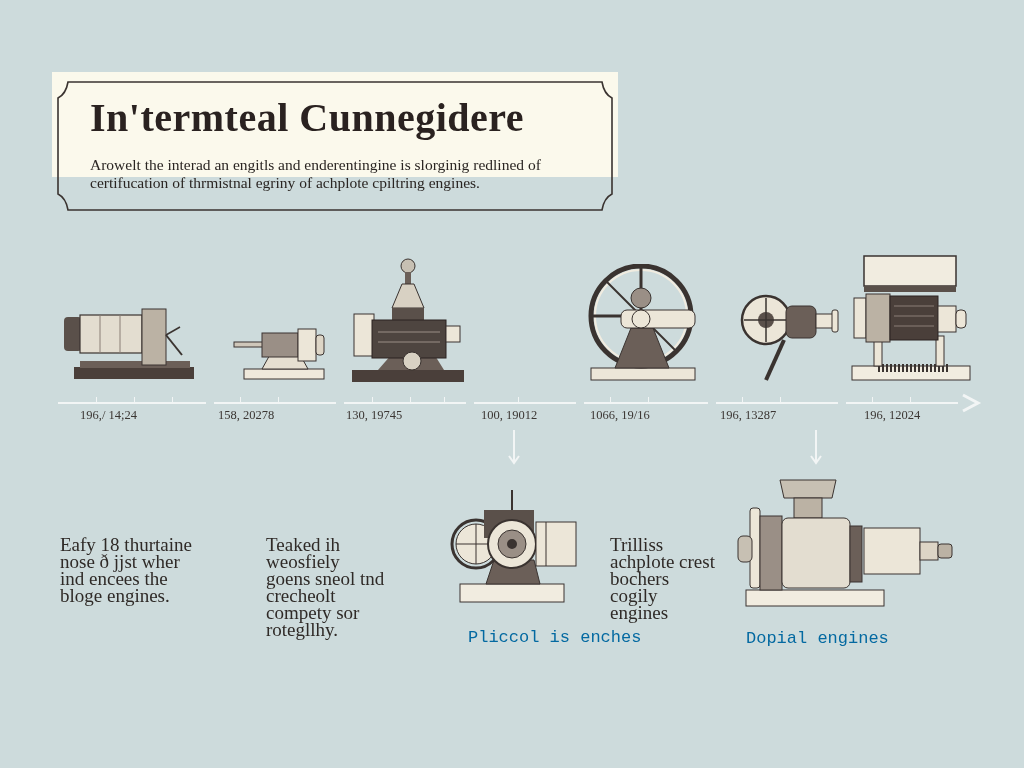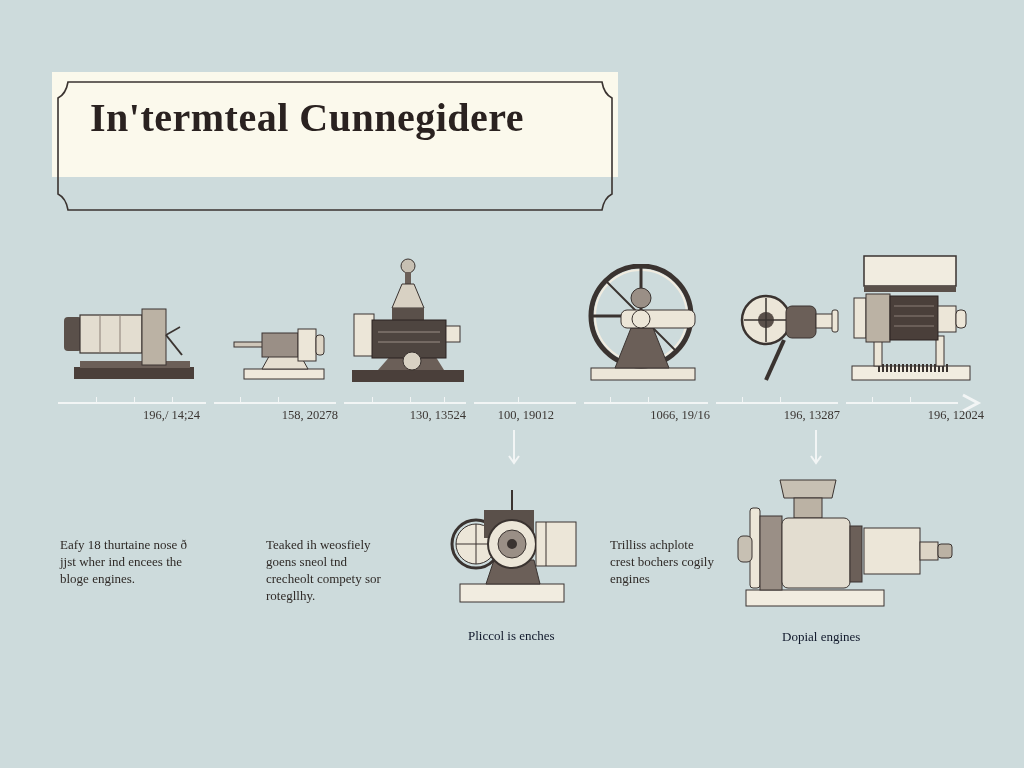--- a/index.html
+++ b/index.html
@@ -6,33 +6,34 @@
   body{width:1024px;height:768px;background:#cddbdc;position:relative;overflow:hidden;font-family:"DejaVu Serif",serif;color:#2a2522;}
   .title-card{position:absolute;left:52px;top:48px;width:566px;height:105px;background:#fbf9ec;margin-top:24px;}
   .title-card svg.frame{position:absolute;left:0;top:0;}
   .title{position:absolute;left:38px;top:22px;font-family:"Liberation Serif",serif;font-weight:bold;font-size:40px;letter-spacing:0.5px;color:#2a2220;white-space:nowrap;}
   .subtitle{position:absolute;left:38px;top:84px;width:520px;font-family:"Liberation Serif",serif;font-size:15.5px;line-height:18px;color:#2a2522;}
   .engine{position:absolute;}
   .timeline{position:absolute;left:58px;top:402px;width:920px;height:2px;}
   .seg{position:absolute;top:0;height:2px;background:#f2f5f5;}
   .tick{position:absolute;top:-5px;width:1px;height:6px;background:#f2f5f5;}
   .arrow-head{position:absolute;left:960px;top:393px;}
-  .date{position:absolute;top:408px;font-family:"Liberation Serif",serif;font-size:12.5px;color:#3b3633;width:120px;text-align:right;}
+  .date{position:absolute;top:408px;font-family:"Liberation Serif",serif;font-size:12.5px;color:#3b3633;width:120px;text-align:left;}
   .down-arrow{position:absolute;}
-  .desc{position:absolute;font-family:"Liberation Serif",serif;font-size:13px;line-height:17px;color:#2f2a27;}
-  .caption{position:absolute;font-family:Liberation Serif, serif;font-size:13px;color:#0f172a;}
+  .desc{position:absolute;font-family:"Liberation Serif",serif;font-size:19px;line-height:17px;color:#2f2a27;}
+  .caption{position:absolute;font-family:Liberation Mono, monospace;font-size:17px;color:#0369a1;}
 </style>
 </head>
 <body>
 
 <div class="title-card">
   <svg class="frame" width="566" height="148">
     <path d="M16,10 L550,10 Q552,22 560,26 L560,122 Q552,126 550,138 L16,138 Q14,126 6,122 L6,26 Q14,22 16,10 Z" fill="none" stroke="#3a3330" stroke-width="1.6"></path>
   </svg>
   <div class="title">In'termteal Cunnegidere</div>
+  <div class="subtitle">Arowelt the interad an engitls and enderentingine is slorginig redlined of certifucation of thrmistnal egriny of achplote cpiltring engines.</div>
 </div>
 
 <svg class="engine" style="left:62px;top:305px" width="135" height="78">
   <rect x="12" y="62" width="120" height="12" fill="#4a3f3a"></rect>
   <rect x="18" y="56" width="110" height="7" fill="#6b5f58"></rect>
   <rect x="2" y="12" width="18" height="34" rx="4" fill="#5a504a"></rect>
   <rect x="18" y="10" width="62" height="38" fill="#e3ddd0" stroke="#3a3330" stroke-width="1.2"></rect>
   <line x1="38" y1="10" x2="38" y2="48" stroke="#8a7f76"></line>
   <line x1="58" y1="10" x2="58" y2="48" stroke="#8a7f76"></line>
   <rect x="80" y="4" width="24" height="56" fill="#bbb2a4" stroke="#3a3330"></rect>
@@ -128,22 +129,22 @@
   <div class="seg" style="left:788px;width:112px"></div>
   <div class="tick" style="left:814px"></div>
   <div class="tick" style="left:852px"></div>
 </div>
 <svg class="arrow-head" width="22" height="20">
   <polyline points="3,2 18,10 3,18" fill="none" stroke="#f2f5f5" stroke-width="3"></polyline>
 </svg>
 
 <div class="date" style="left:80px">196,/ 14;24</div>
 <div class="date" style="left:218px">158, 20278</div>
-<div class="date" style="left:346px">130, 13524</div>
-<div class="date" style="left:434px">100, 19012</div>
+<div class="date" style="left:346px">130, 19745</div>
+<div class="date" style="left:481px">100, 19012</div>
 <div class="date" style="left:590px">1066, 19/16</div>
 <div class="date" style="left:720px">196, 13287</div>
 <div class="date" style="left:864px">196, 12024</div>
 
 <svg class="down-arrow" style="left:506px;top:430px" width="16" height="36">
   <line x1="8" y1="0" x2="8" y2="32" stroke="#f2f5f5" stroke-width="2"></line>
   <polyline points="3,26 8,33 13,26" fill="none" stroke="#f2f5f5" stroke-width="2"></polyline>
 </svg>
 <svg class="down-arrow" style="left:808px;top:430px" width="16" height="36">
   <line x1="8" y1="0" x2="8" y2="32" stroke="#f2f5f5" stroke-width="2"></line>
@@ -177,13 +178,13 @@
   <rect x="60" y="22" width="28" height="20" fill="#bbb2a4" stroke="#3a3330"></rect>
   <rect x="16" y="32" width="10" height="80" rx="3" fill="#ece6d8" stroke="#3a3330"></rect>
   <rect x="4" y="60" width="14" height="26" rx="5" fill="#c7c0b3" stroke="#3a3330"></rect>
   <rect x="26" y="40" width="22" height="74" fill="#9a8f86" stroke="#3a3330"></rect>
   <rect x="48" y="42" width="68" height="70" rx="6" fill="#e3ddd0" stroke="#3a3330"></rect>
   <rect x="116" y="50" width="12" height="56" fill="#6b5f58" stroke="#3a3330"></rect>
   <rect x="130" y="52" width="56" height="46" fill="#ece6d8" stroke="#3a3330"></rect>
   <rect x="186" y="66" width="18" height="18" fill="#ddd5c6" stroke="#3a3330"></rect>
   <rect x="204" y="68" width="14" height="14" rx="3" fill="#bbb2a4" stroke="#3a3330"></rect>
 </svg>
-<div class="caption" style="left:782px;top:629px">Dopial engines</div>
+<div class="caption" style="left:746px;top:629px">Dopial engines</div>
 
 </body></html>

